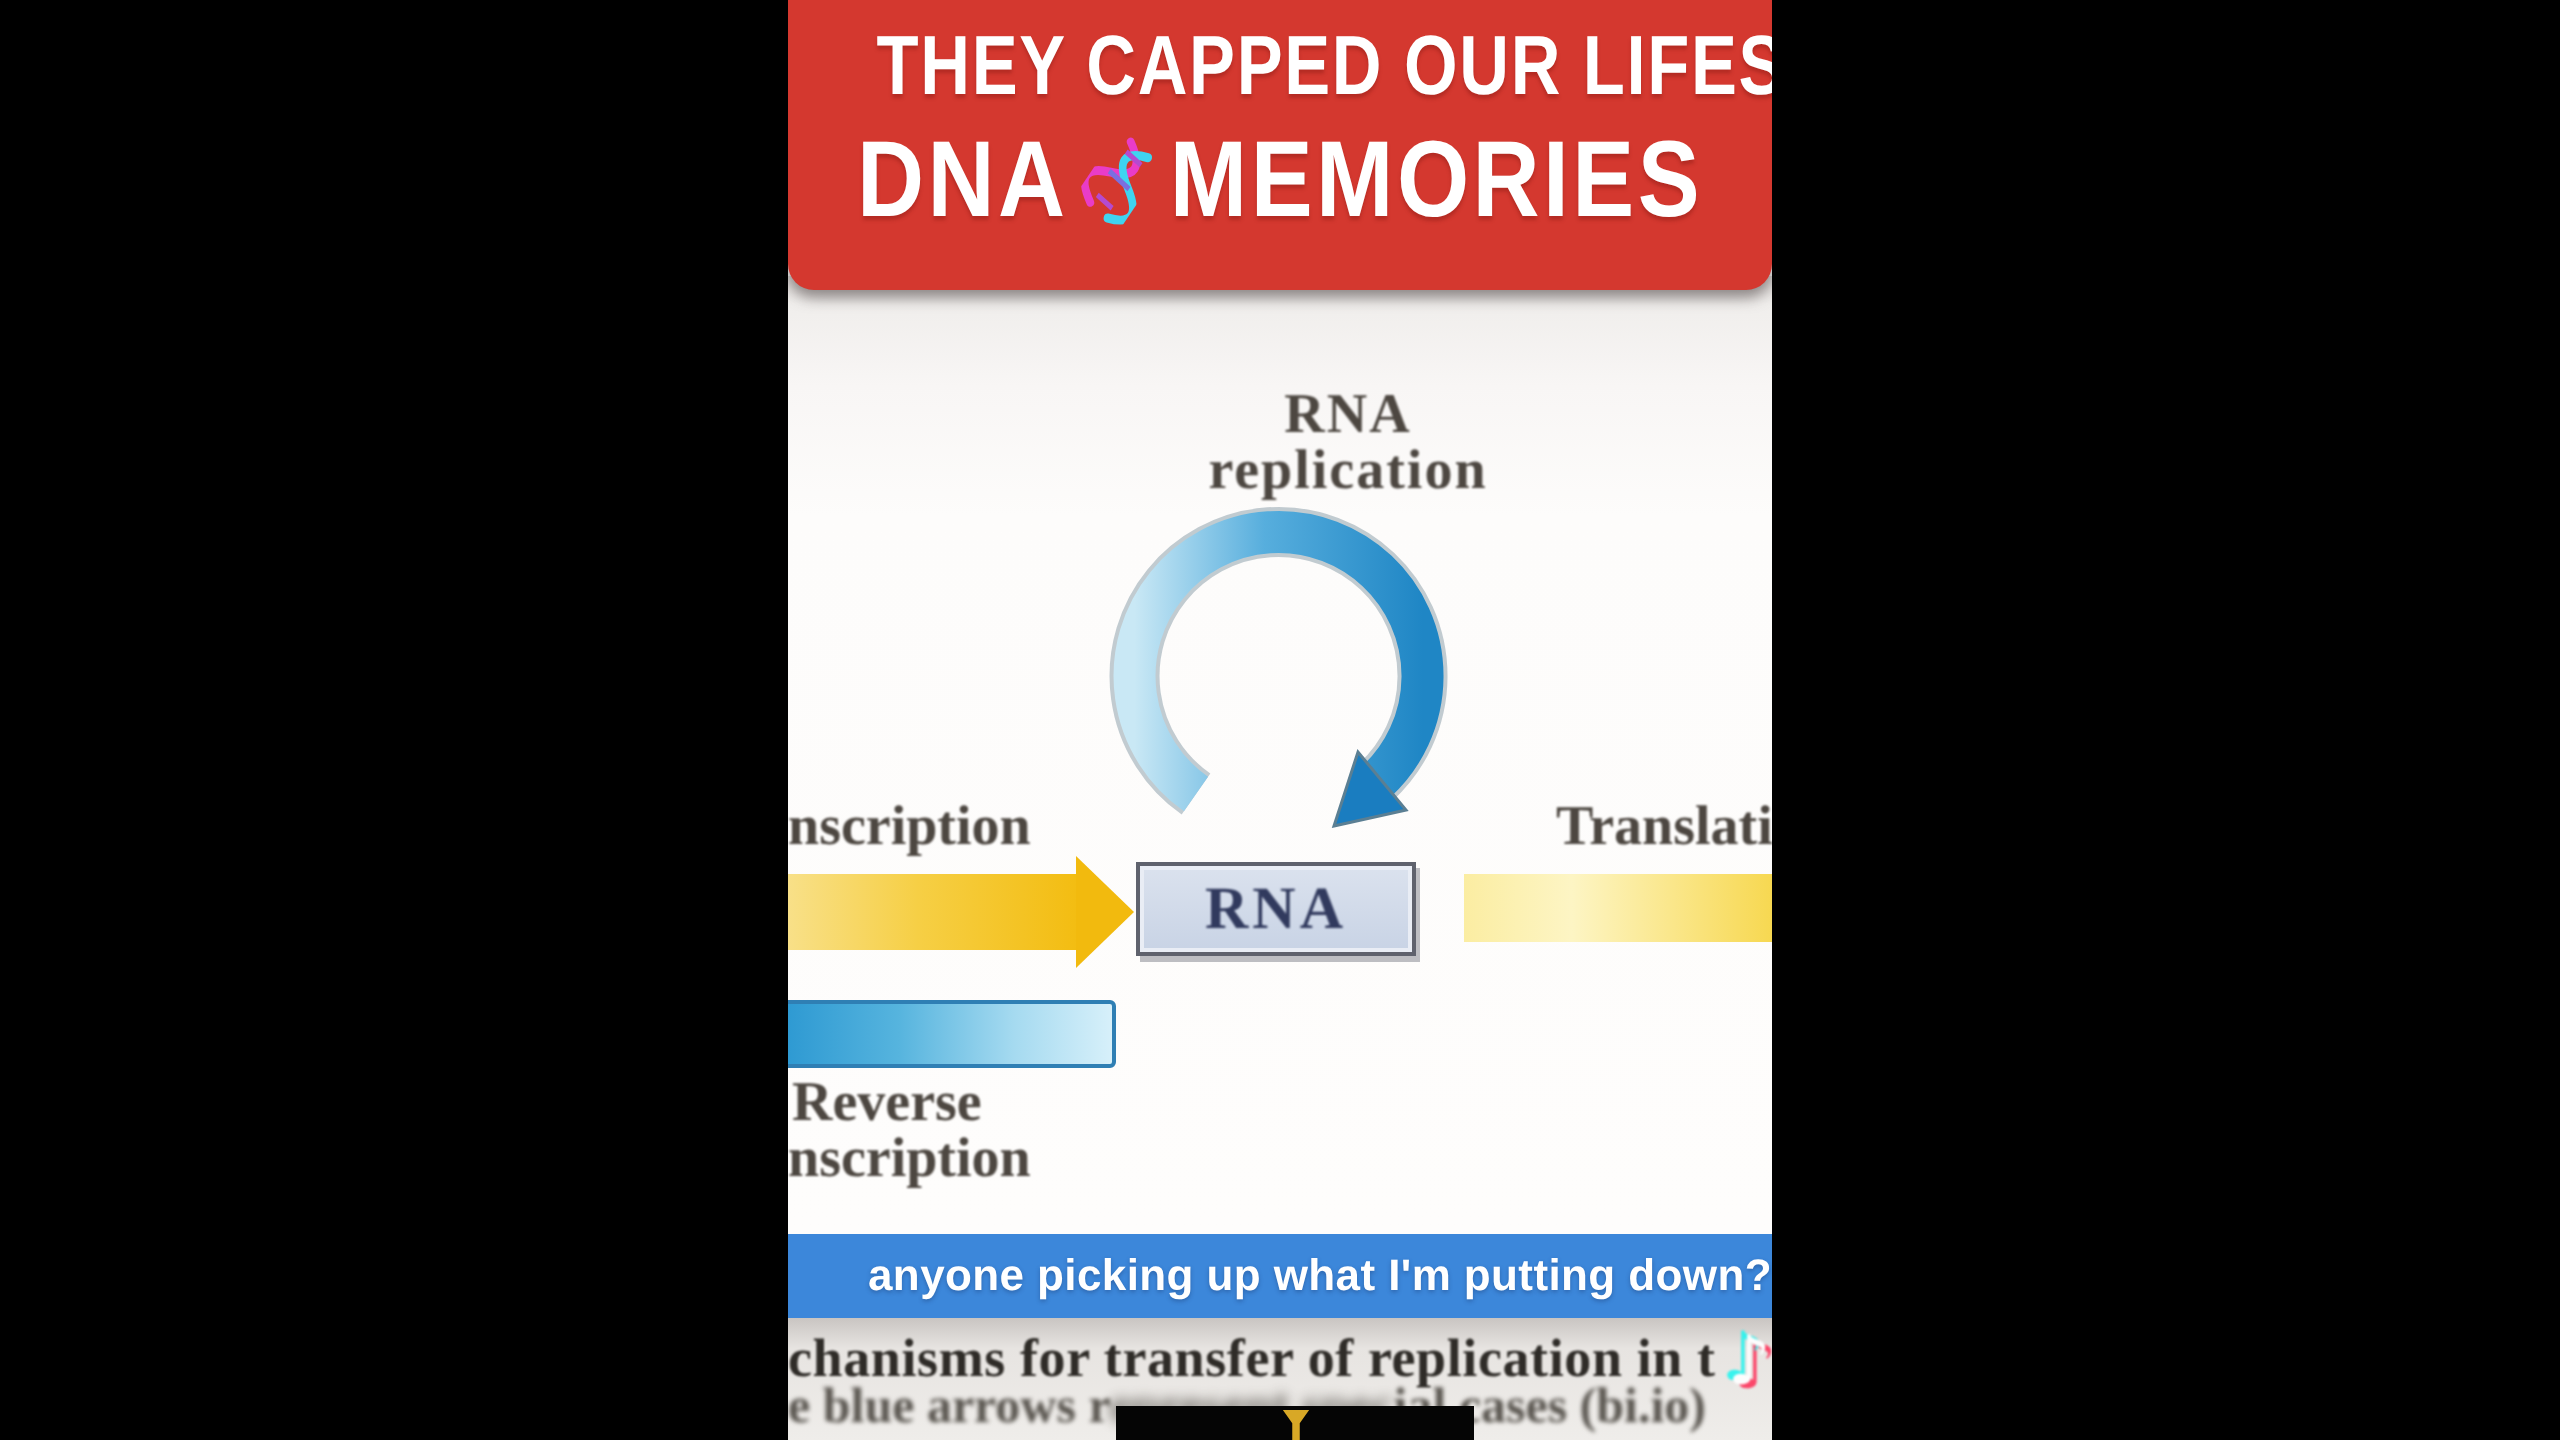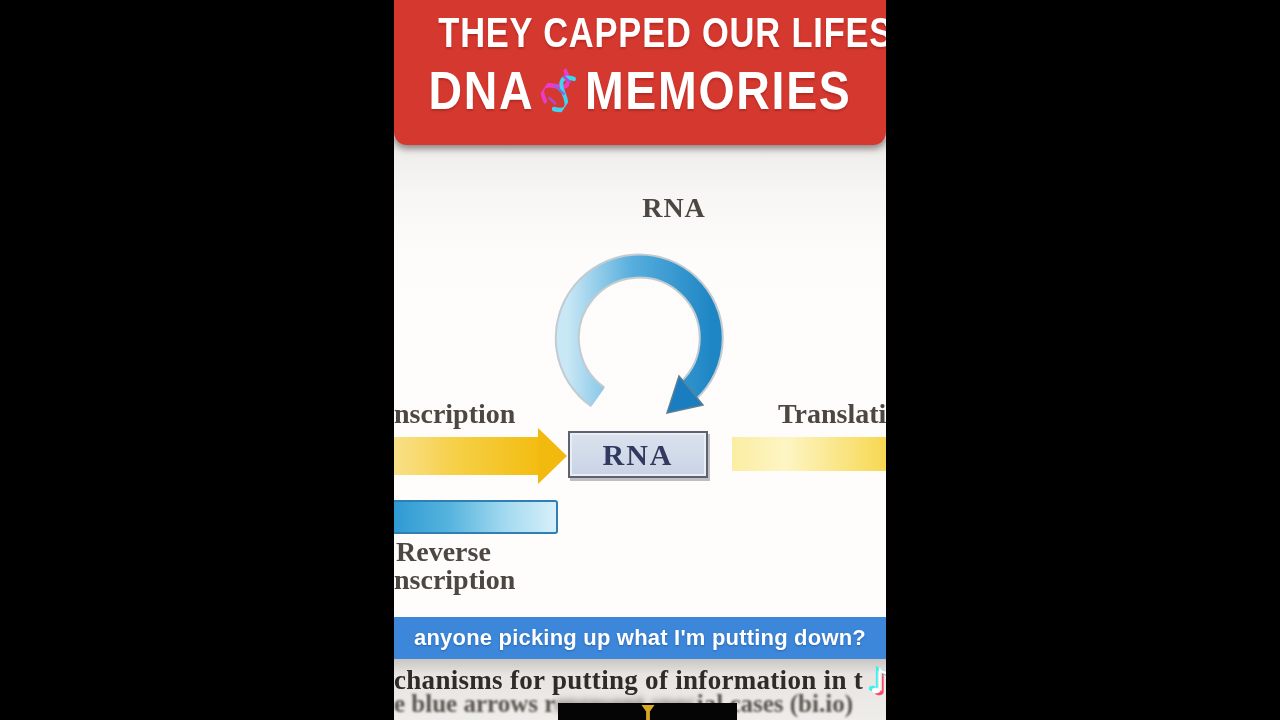--- a/index.html
+++ b/index.html
@@ -56,21 +56,21 @@
   .arrow-reverse { position:absolute; left:-4px; top:362px; width:168px; height:34px;
                    border:2px solid #2f7fb4; border-radius:0 3px 3px 0;
                    background:linear-gradient(90deg,#2d99d2 0%,#56b4de 35%,#a5daf0 70%,#d7f0fa 100%); }
   .label-reverse1 { position:absolute; left:2px; top:398px; font-size:28px;
                     font-weight:600; filter:blur(.5px); }
   .label-reverse2 { position:absolute; left:0px; top:426px; font-size:28px;
                     font-weight:600; filter:blur(.5px); }
 
   
   .caption-bar { position:absolute; left:0; top:617px; width:492px; height:42px;
-                 background:#3c87da; display:flex; align-items:center; justify-content:center;
+                 background:#3c87da; display:flex; align-items:center; justify-content:flex-end;
                  z-index:6; }
   .caption-text { color:#fff; font-size:22px; font-weight:700; letter-spacing:.2px;
                   white-space:nowrap; text-shadow:0 1px 2px rgba(20,40,90,.35); }
 
   
   .bottom-strip { position:absolute; left:0; top:659px; width:492px; height:61px;
                   background:linear-gradient(180deg,#c9c5c2 0%,#e7e4e1 25%,#efedea 100%); }
   .bt-line1 { position:absolute; left:0; top:2px; width:600px; white-space:nowrap;
               font-family:"Liberation Serif", serif; font-weight:700; font-size:27px;
               color:#2f2c28; filter:blur(.5px); letter-spacing:.3px; }
@@ -104,20 +104,21 @@
           <line x1="11" y1="37" x2="23" y2="37" stroke="#b44ad0" stroke-width="3"></line>
         </svg>
         <span>MEMORIES</span>
       </div>
     </div>
 
     <div class="diagram">
 
       <div class="rna-heading serif">
         <div>RNA</div>
+        <div>replication</div>
       </div>
 
       <svg class="circle-arrow" width="192" height="186" viewBox="0 0 192 186">
         <defs>
           <linearGradient id="arcGrad" x1="0%" y1="50%" x2="100%" y2="50%">
             <stop offset="0%" stop-color="#c9e8f5"></stop>
             <stop offset="45%" stop-color="#57aedd"></stop>
             <stop offset="100%" stop-color="#1f86c5"></stop>
           </linearGradient>
         </defs>
@@ -142,21 +143,21 @@
       <div class="label-reverse1 serif">Reverse</div>
       <div class="label-reverse2 serif">nscription</div>
     </div>
 
     <div class="caption-bar" style="background:#3c87da;">
       <span class="caption-text">anyone picking up what I'm putting down?</span>
     </div>
 
     <div class="bottom-strip">
       <div class="bt-line1">
-        <span>chanisms for putting of information in t</span><span class="tt-logo">♪</span>
+        <span>chanisms for transfer of replication in t</span><span class="tt-logo">♪</span>
       </div>
       <div class="bt-line2">
         <span>e blue arrows r</span><span class="mid">epresent spec</span><span>ial cases (bi.io)</span>
       </div>
       <div class="black-box">
         <svg class="gold-glyph" width="14" height="15" viewBox="0 0 14 16">
           <path d="M0 0 h14 l-5 7 v9 h-4 v-9 z" fill="#d8a826"></path>
         </svg>
       </div>
     </div>

